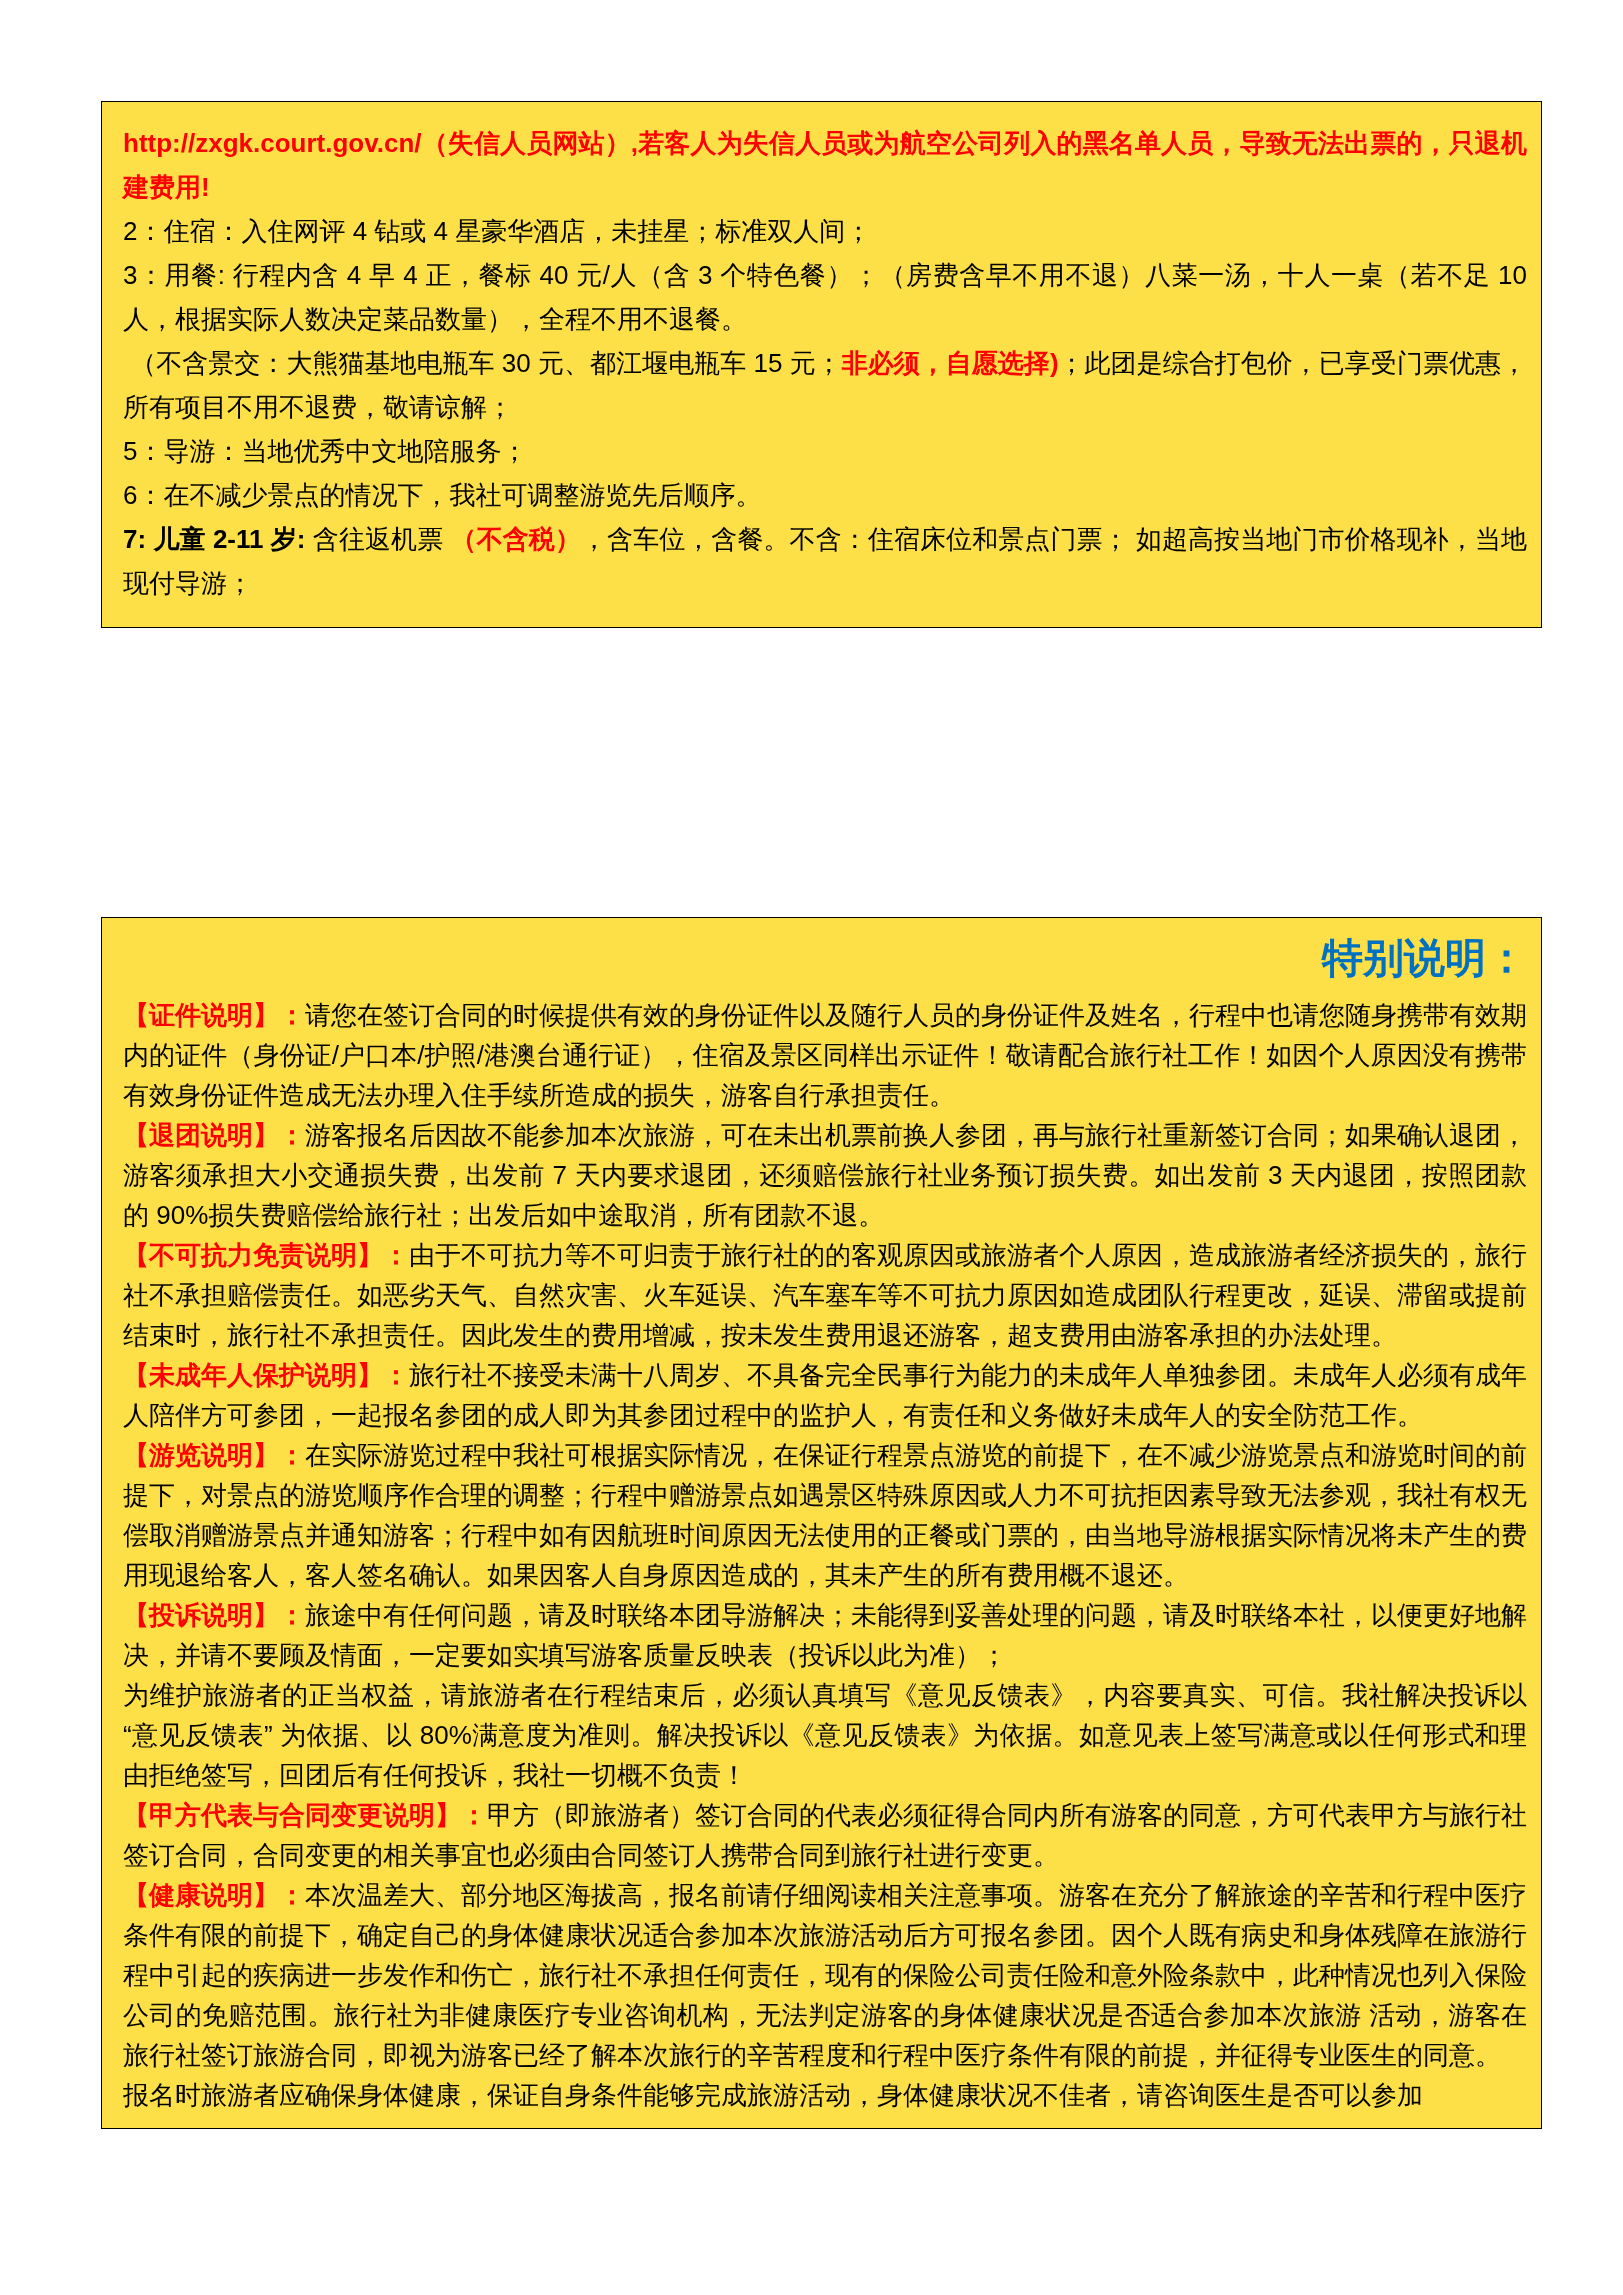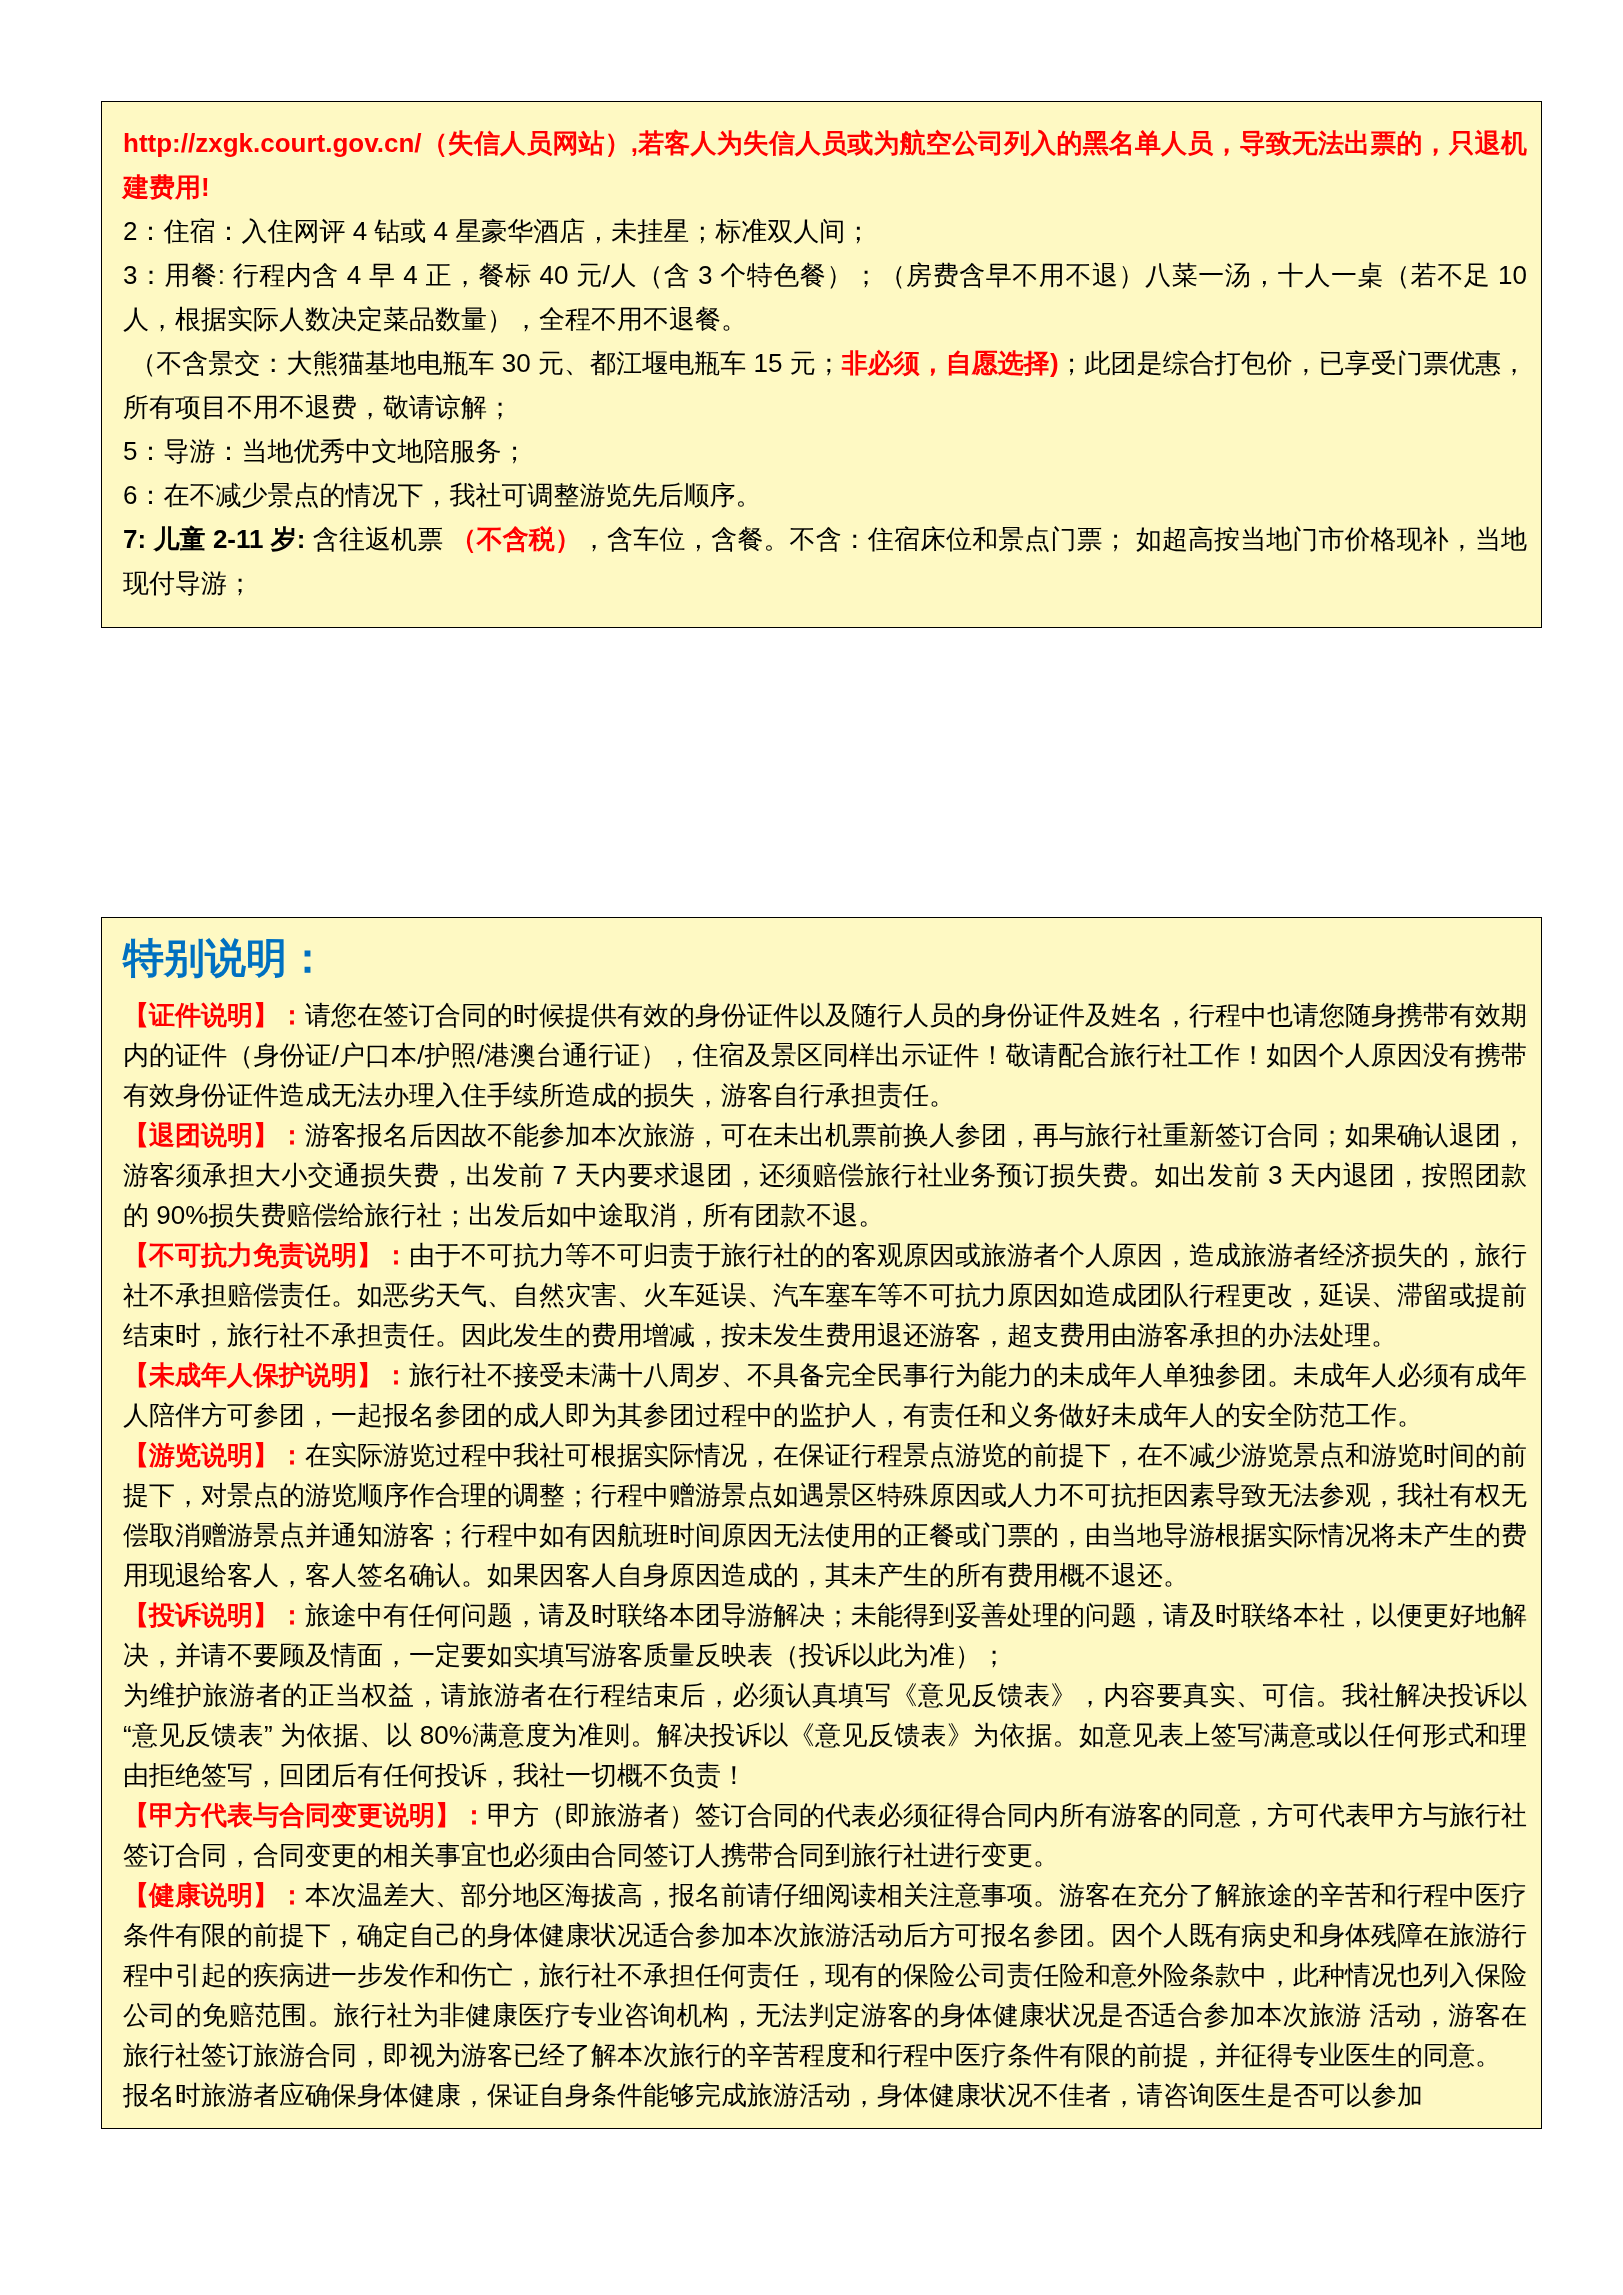--- a/index.html
+++ b/index.html
@@ -11,21 +11,21 @@
     overflow: hidden;
     font-family: "Liberation Sans", "DejaVu Sans", sans-serif;
     color: var(--text, #000);
   }
   .box {
     position: absolute;
     left: 101px;
     width: 1441px;
     box-sizing: border-box;
     border: 1.6px solid var(--border, #000);
-    background: #fef9c3;
+    background: #fde047;
   }
   .box-notes {
     top: 101px;
     padding: 18.5px 14px 22px 21px;
     font-size: 26px;
     line-height: 44px;
   }
   .box-special {
     top: 917px;
     padding: 8.7px 14px 13px 21px;
@@ -36,21 +36,21 @@
     margin: 0;
     text-align: justify;
   }
   .special-title {
     margin: 3.3px 0 8.7px 0;
     font-family: "Liberation Serif", "DejaVu Serif", serif;
     font-weight: bold;
     color: var(--blue, #0070c0);
     font-size: 41px;
     line-height: 56px;
-    text-align: left;
+    text-align: right;
   }
   .c-red    { color: var(--red, #ff0000); font-weight: bold; }
   .c-purple { color: var(--purple, #7030a0); }
   .bold     { font-weight: bold; }
 </style>
 </head>
 <body>
 
 <div class="page">
 

